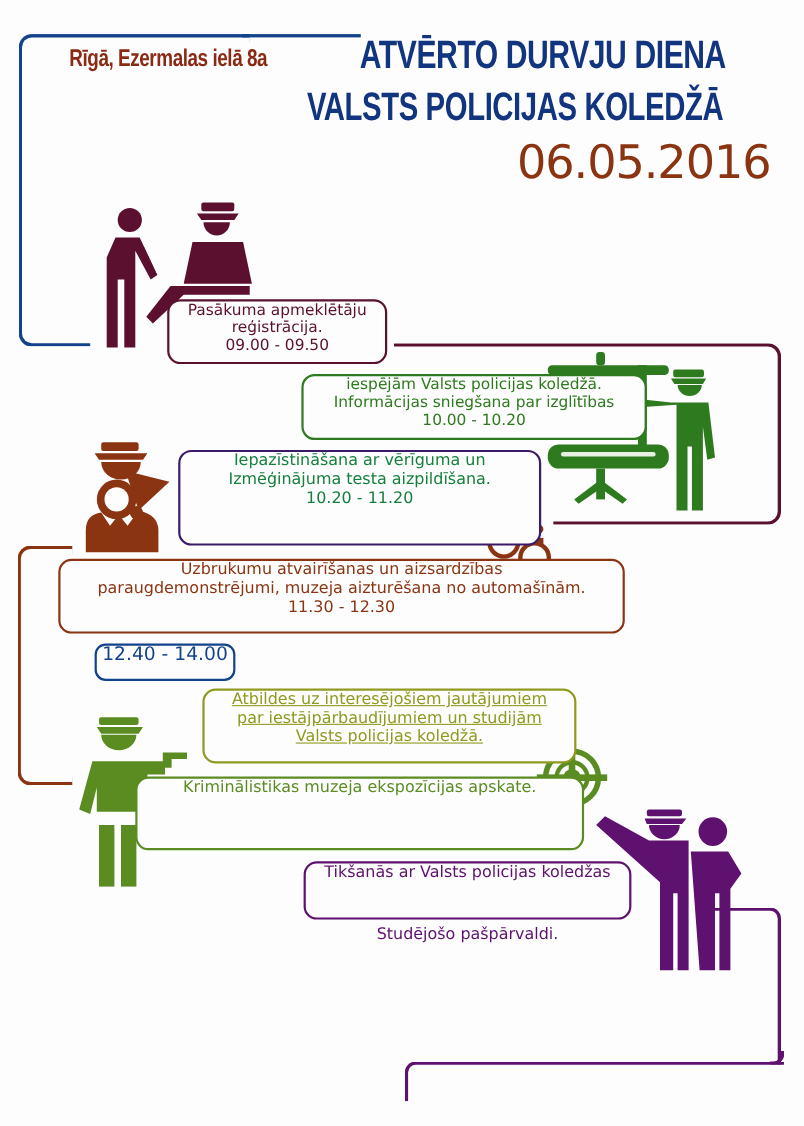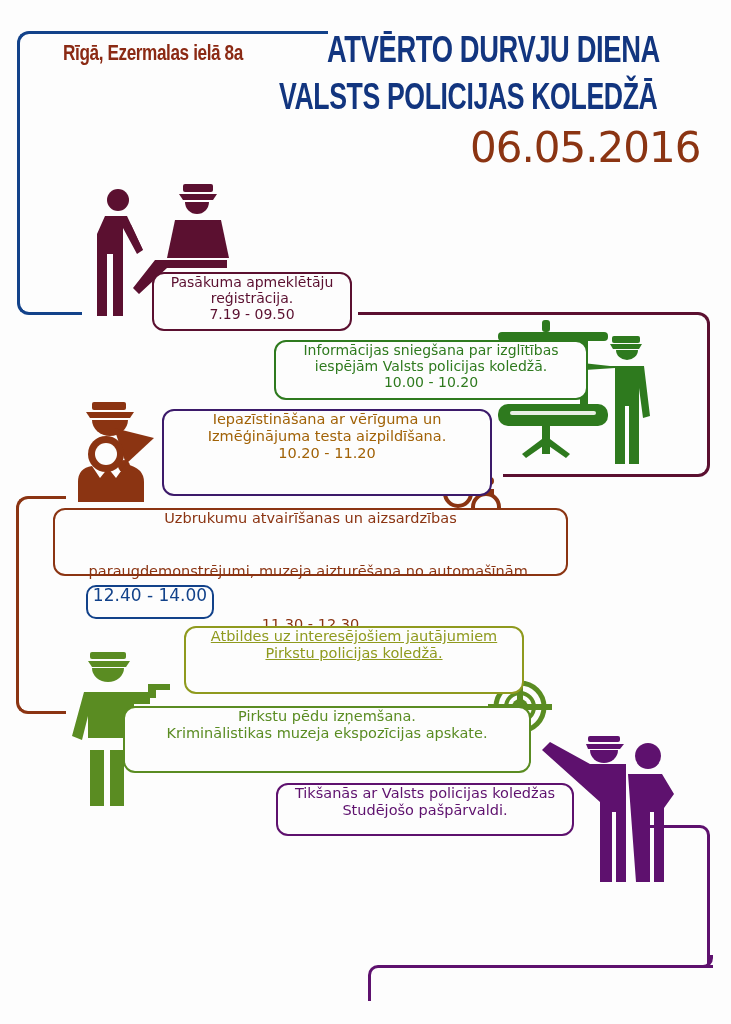--- a/index.html
+++ b/index.html
@@ -135,51 +135,51 @@
     <path d="M50 14 h28 a14 13 0 0 1 -28 0 z"></path>
     <circle cx="108" cy="20" r="13"></circle>
     <path d="M2 14 l8 -8 l40 22 h36 v118 h-10 v-70 h-4 v70 h-12 v-80 z"></path>
     <path d="M88 38 h34 l12 20 l-10 14 v74 h-10 v-70 h-4 v70 h-14 z"></path>
   </g>
 </svg>
 
 <div class="box" style="left:152px; top:272px; width:200px; height:59px; border-color:#5b1030; color:#5b1030; font-size:14px; line-height:16px;">
   <span>Pasākuma apmeklētāju</span>
   <span>reģistrācija.</span>
-  <span>7.19 - 09.50</span>
+  <span>09.00 - 09.50</span>
 </div>
 
 <div class="box" style="left:274px; top:340px; width:314px; height:60px; border-color:#2e7a1e; color:#2e7a1e; font-size:14px; line-height:16px;">
+  <span>iespējām Valsts policijas koledžā.</span>
   <span>Informācijas sniegšana par izglītības</span>
-  <span>iespējām Valsts policijas koledžā.</span>
   <span>10.00 - 10.20</span>
 </div>
 
-<div class="box" style="left:162px; top:409px; width:330px; height:87px; border-color:#3c1a6a; color:#a16207; font-size:14.5px; line-height:17px;">
+<div class="box" style="left:162px; top:409px; width:330px; height:87px; border-color:#3c1a6a; color:#15803d; font-size:14.5px; line-height:17px;">
   <span>Iepazīstināšana ar vērīguma un</span>
   <span>Izmēģinājuma testa aizpildīšana.</span>
   <span>10.20 - 11.20</span>
 </div>
 
-<div class="box" style="left:53px; top:508px; width:515px; height:68px; border-color:#8b3412; color:#8b3412; font-size:14.5px; line-height:17px;gap:36px;">
+<div class="box" style="left:53px; top:508px; width:515px; height:68px; border-color:#8b3412; color:#8b3412; font-size:14.5px; line-height:17px;">
   <span>Uzbrukumu atvairīšanas un aizsardzības</span>
   <span>paraugdemonstrējumi, muzeja aizturēšana no automašīnām.</span>
   <span>11.30 - 12.30</span>
 </div>
 
 <div class="box" style="left:86px; top:585px; width:128px; height:34px; border-color:#12428a; color:#12428a; font-size:17px; border-radius:10px;">
   <span>12.40 - 14.00</span>
 </div>
 
 <div class="box" style="left:184px; top:626px; width:340px; height:68px; border-color:#8f9a1e; color:#8f9a1e; font-size:14.5px; line-height:17px;text-decoration:underline;">
   <span>Atbildes uz interesējošiem jautājumiem</span>
-  <span>Pirkstu policijas koledžā.</span>
+  <span>par iestājpārbaudījumiem un studijām</span>
+  <span>Valsts policijas koledžā.</span>
 </div>
 
 <div class="box" style="left:123px; top:706px; width:408px; height:67px; border-color:#5a8c22; color:#5a8c22; font-size:14.5px; line-height:17px;">
-  <span>Pirkstu pēdu izņemšana.</span>
   <span>Kriminālistikas muzeja ekspozīcijas apskate.</span>
 </div>
 
-<div class="box" style="left:276px; top:783px; width:298px; height:53px; border-color:#5e116e; color:#5e116e; font-size:14.5px; line-height:17px;">
+<div class="box" style="left:276px; top:783px; width:298px; height:53px; border-color:#5e116e; color:#5e116e; font-size:14.5px; line-height:17px;gap:40px;">
   <span>Tikšanās ar Valsts policijas koledžas</span>
   <span>Studējošo pašpārvaldi.</span>
 </div>
 
 </body></html>

